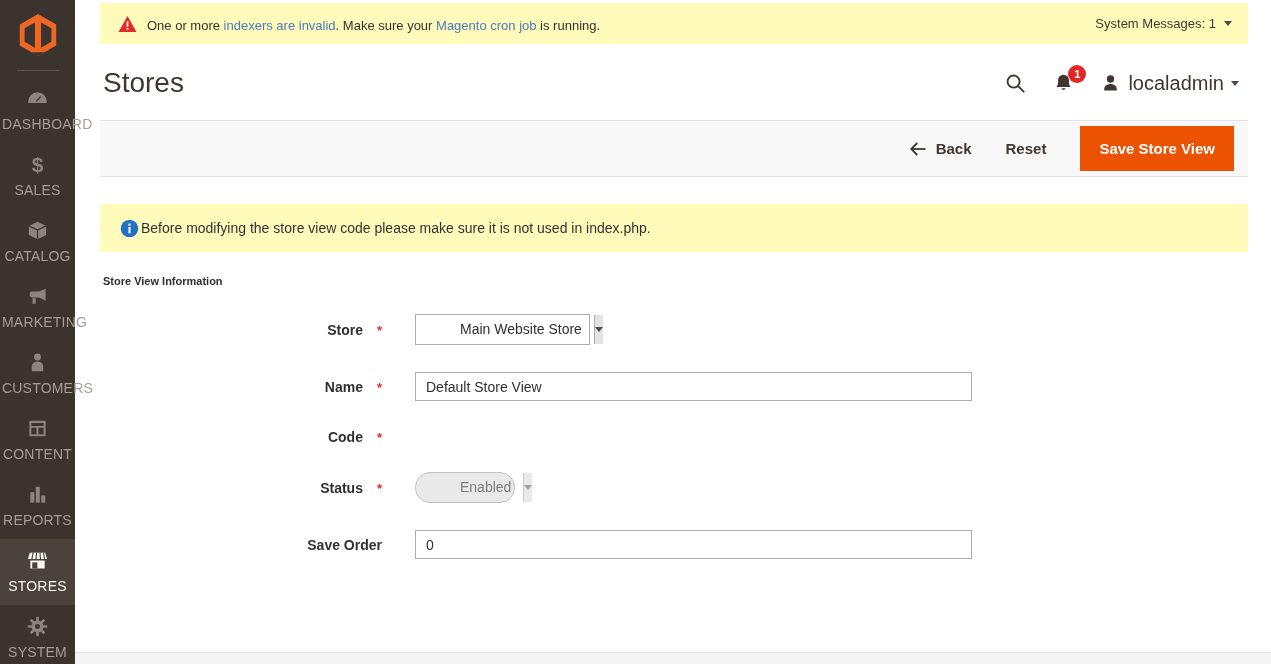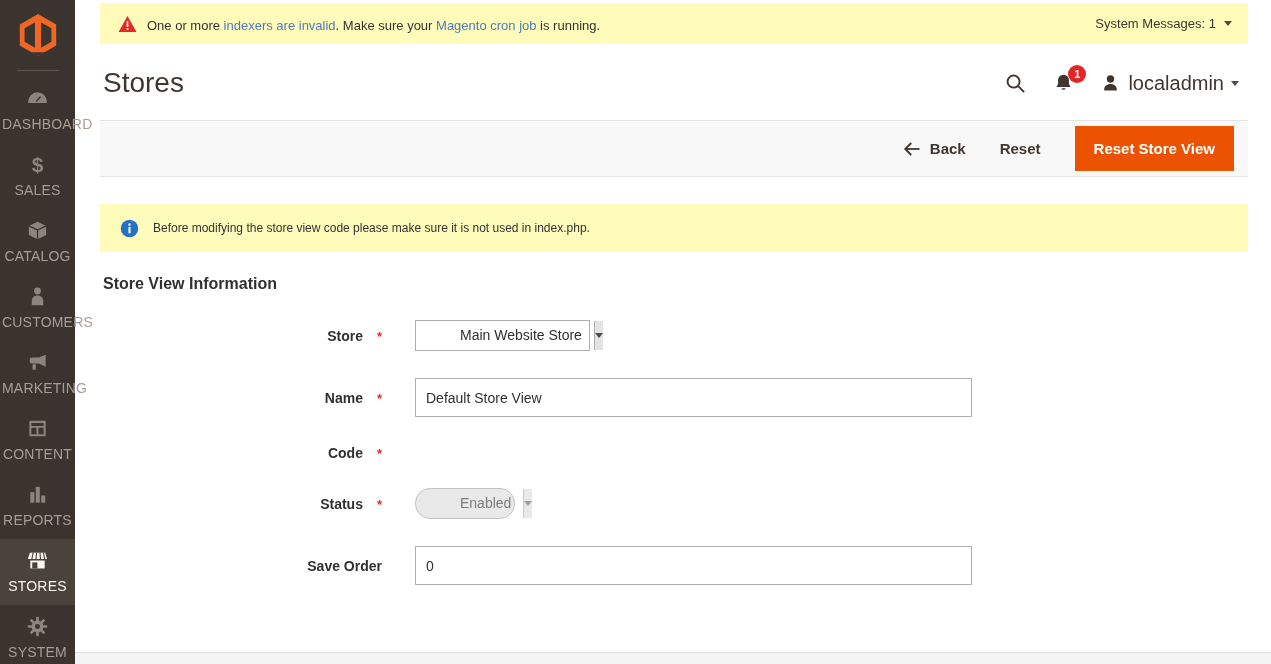--- a/index.html
+++ b/index.html
@@ -82,36 +82,36 @@
   }
   .btn-primary {
     background:#eb5202; border:1px solid #eb5202; color:#fff; cursor:pointer;
     font-family:"Liberation Sans", sans-serif; font-size:15px; font-weight:600;
     height:45px; padding:0 18px;
   }
 
   
   .notice {
     margin:27px 23px 0 25px; background:#fffbbb; min-height:48px;
-    display:flex; align-items:center; gap:14px; padding:0 20px;
-    font-size:12px; color:#333;
-  }
-
-  
-  .section-title { margin:23px 23px 0 28px; font-size:16px; font-weight:700; color:#303030; }
+    display:flex; align-items:center; gap:2px; padding:0 20px;
+    font-size:14px; color:#333;
+  }
+
+  
+  .section-title { margin:23px 23px 0 28px; font-size:11px; font-weight:700; color:#303030; }
   .form-area { margin-top:27px; }
   .form-row { display:flex; align-items:center; margin-bottom:27px; }
   .label-col {
     width:307px; display:flex; justify-content:flex-end; align-items:center; gap:14px;
     padding-right:0; margin-right:33px;
   }
   .flabel { font-size:14px; font-weight:600; color:#303030; }
   .req { color:#e02b27; font-size:13px; font-weight:600; margin-top:2px; }
   .text-input {
-    height:39px; border:1px solid #adadad; padding:0 10px; font-size:14px;
+    height:29px; border:1px solid #adadad; padding:0 10px; font-size:14px;
     color:#303030; font-family:"Liberation Sans", sans-serif; width:557px; background:#fff;
   }
   .select-wrap {
     display:flex; border:1px solid #adadad; height:31px; background:#fff; cursor:pointer;padding-left:32px;
   }
   .select-value {
     padding:0 12px; font-size:14px; color:#303030; line-height:29px; flex:1; white-space:nowrap;
   }
   .select-btn {
     width:32px; background:#e3e3e3; border-left:1px solid #adadad;
@@ -169,35 +169,35 @@
               <path d="M3 7.2 12 11.6l9-4.4" stroke="#3a332e" stroke-width="1.3" fill="none"></path>
               <line x1="12" y1="11.6" x2="12" y2="21" stroke="#3a332e" stroke-width="1.3"></line>
             </svg>
         </span>
         <span class="nav-label">CATALOG</span>
       </a>
 
       <a class="nav-item">
         <span class="nav-icon">
           <svg viewBox="0 0 24 24">
+              <path d="M20.5 4v12.5L13.5 13H6a2.2 2.2 0 0 1-2.2-2.2V9A2.2 2.2 0 0 1 6 6.8h7.5L20.5 4z"></path>
+              <path d="M6.8 13.8h3.4v5.7H6.8z"></path>
+            </svg>
+        </span>
+        <span class="nav-label">MARKETING</span>
+      </a>
+
+      <a class="nav-item">
+        <span class="nav-icon">
+          <svg viewBox="0 0 24 24">
               <circle cx="12" cy="6.3" r="3.6"></circle>
               <path d="M12 11c-3.4 0-6 2.3-6 5.6V21h12v-4.4C18 13.3 15.4 11 12 11z"></path>
             </svg>
         </span>
         <span class="nav-label">CUSTOMERS</span>
-      </a>
-
-      <a class="nav-item">
-        <span class="nav-icon">
-          <svg viewBox="0 0 24 24">
-              <path d="M20.5 4v12.5L13.5 13H6a2.2 2.2 0 0 1-2.2-2.2V9A2.2 2.2 0 0 1 6 6.8h7.5L20.5 4z"></path>
-              <path d="M6.8 13.8h3.4v5.7H6.8z"></path>
-            </svg>
-        </span>
-        <span class="nav-label">MARKETING</span>
       </a>
 
       <a class="nav-item">
         <span class="nav-icon">
           <svg viewBox="0 0 24 24">
               <path fill-rule="evenodd" d="M3.5 4h17v16h-17zM5.6 6.2h12.8v3.3H5.6zm0 5h5.3v6.8H5.6zm7.4 0h5.4v6.8H13z"></path>
             </svg>
         </span>
         <span class="nav-label">CONTENT</span>
       </a>
@@ -310,21 +310,21 @@
 
     <div class="toolbar">
       <button class="btn-text">
         <svg width="18" height="16" viewBox="0 0 24 20" fill="none">
           <line x1="4" y1="10" x2="22" y2="10" stroke="#41362f" stroke-width="2.4"></line>
           <path d="M11 2 3 10l8 8" stroke="#41362f" stroke-width="2.4" fill="none"></path>
         </svg>
         <span>Back</span>
       </button>
       <button class="btn-text">Reset</button>
-      <button class="btn-primary">Reset Store View</button>
+      <button class="btn-primary">Save Store View</button>
     </div>
 
     <div class="notice">
       <svg width="19" height="19" viewBox="0 0 24 24">
         <circle cx="12" cy="12" r="11" fill="#2572c4"></circle>
         <rect x="10.7" y="10" width="2.6" height="8" fill="#fff"></rect>
         <rect x="10.7" y="5.7" width="2.6" height="2.8" fill="#fff"></rect>
       </svg>
       <span>Before modifying the store view code please make sure it is not used in index.php.</span>
     </div>

